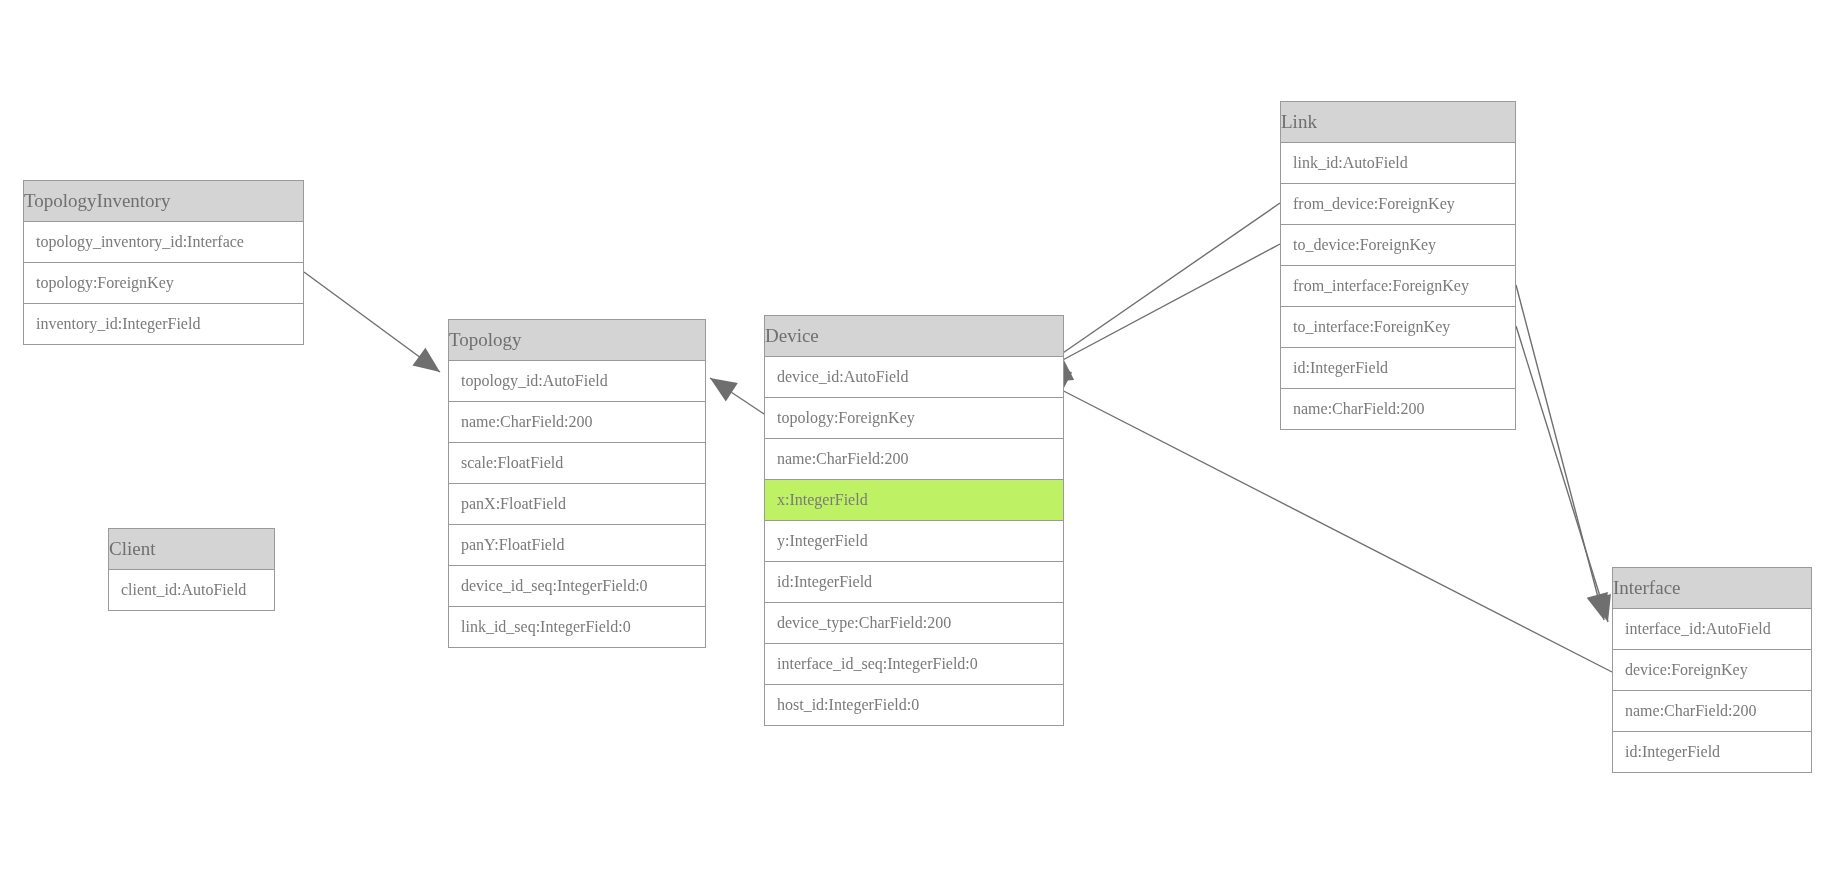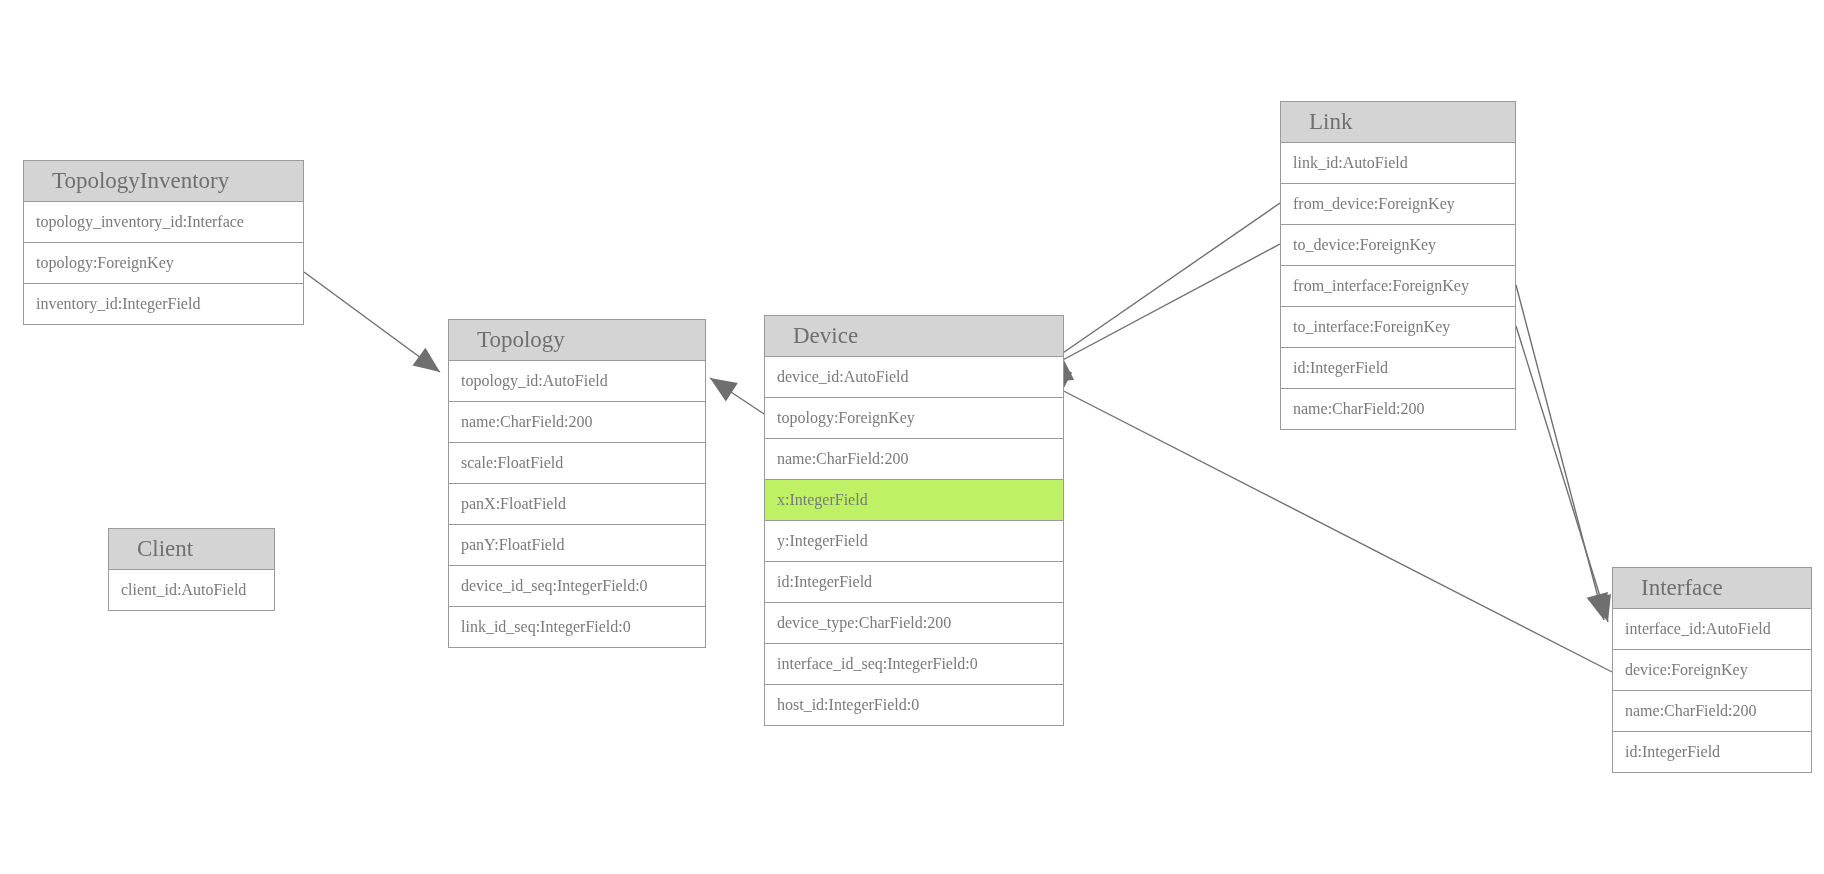--- a/index.html
+++ b/index.html
@@ -33,22 +33,22 @@
     border-bottom: none;
     z-index: 2;
   }
   .entity-header {
     box-sizing: border-box;
     height: 41px;
     line-height: 40px;
     background: #d4d4d4;
     border-bottom: 1px solid #9a9a9a;
     color: #6f6f6f;
-    font-size: 23px;
-    padding: 0 0 0 28px;
+    font-size: 19px;
+    padding: 0 0 0 0;
     white-space: nowrap;
     overflow: hidden;
   }
   .entity-field {
     box-sizing: border-box;
     height: 41px;
     line-height: 40px;
     border-bottom: 1px solid #9a9a9a;
     color: #7a7a7a;
     font-size: 16px;
@@ -87,21 +87,21 @@
         <path d="M 1516,285 L 1604,620" fill="none" stroke="#6f6f6f" stroke-width="1.4"></path>
         <polygon points="0,0 -26,-11 -26,11" fill="#6f6f6f" transform="translate(1604,620) rotate(75)"></polygon>
       </g>
       <g>
         <path d="M 1516,326 L 1608,622" fill="none" stroke="#6f6f6f" stroke-width="1.4"></path>
         <polygon points="0,0 -26,-11 -26,11" fill="#6f6f6f" transform="translate(1608,622) rotate(73)"></polygon>
       </g>
     </svg>
 
   <div id="entity-layer">
-      <div class="entity" style="left: 23px; top: 160px; width: 281px; border-color: rgb(154, 154, 154);">
+      <div class="entity" style="left: 23px; top: 180px; width: 281px; border-color: rgb(154, 154, 154);">
         <div class="entity-header" style="background: rgb(212, 212, 212); color: rgb(111, 111, 111); border-bottom-color: rgb(154, 154, 154);">TopologyInventory</div>
         <div class="entity-field" style="color: rgb(122, 122, 122); background: rgb(255, 255, 255); border-bottom-color: rgb(154, 154, 154);">topology_inventory_id:Interface</div>
         <div class="entity-field" style="color: rgb(122, 122, 122); background: rgb(255, 255, 255); border-bottom-color: rgb(154, 154, 154);">topology:ForeignKey</div>
         <div class="entity-field" style="color: rgb(122, 122, 122); background: rgb(255, 255, 255); border-bottom-color: rgb(154, 154, 154);">inventory_id:IntegerField</div>
       </div>
       <div class="entity" style="left: 80px; top: 528px; width: 167px; border-color: rgb(154, 154, 154); margin-left: 28px;">
         <div class="entity-header" style="background: rgb(212, 212, 212); color: rgb(111, 111, 111); border-bottom-color: rgb(154, 154, 154);">Client</div>
         <div class="entity-field" style="color: rgb(122, 122, 122); background: rgb(255, 255, 255); border-bottom-color: rgb(154, 154, 154);">client_id:AutoField</div>
       </div>
       <div class="entity" style="left: 448px; top: 319px; width: 258px; border-color: rgb(154, 154, 154);">

